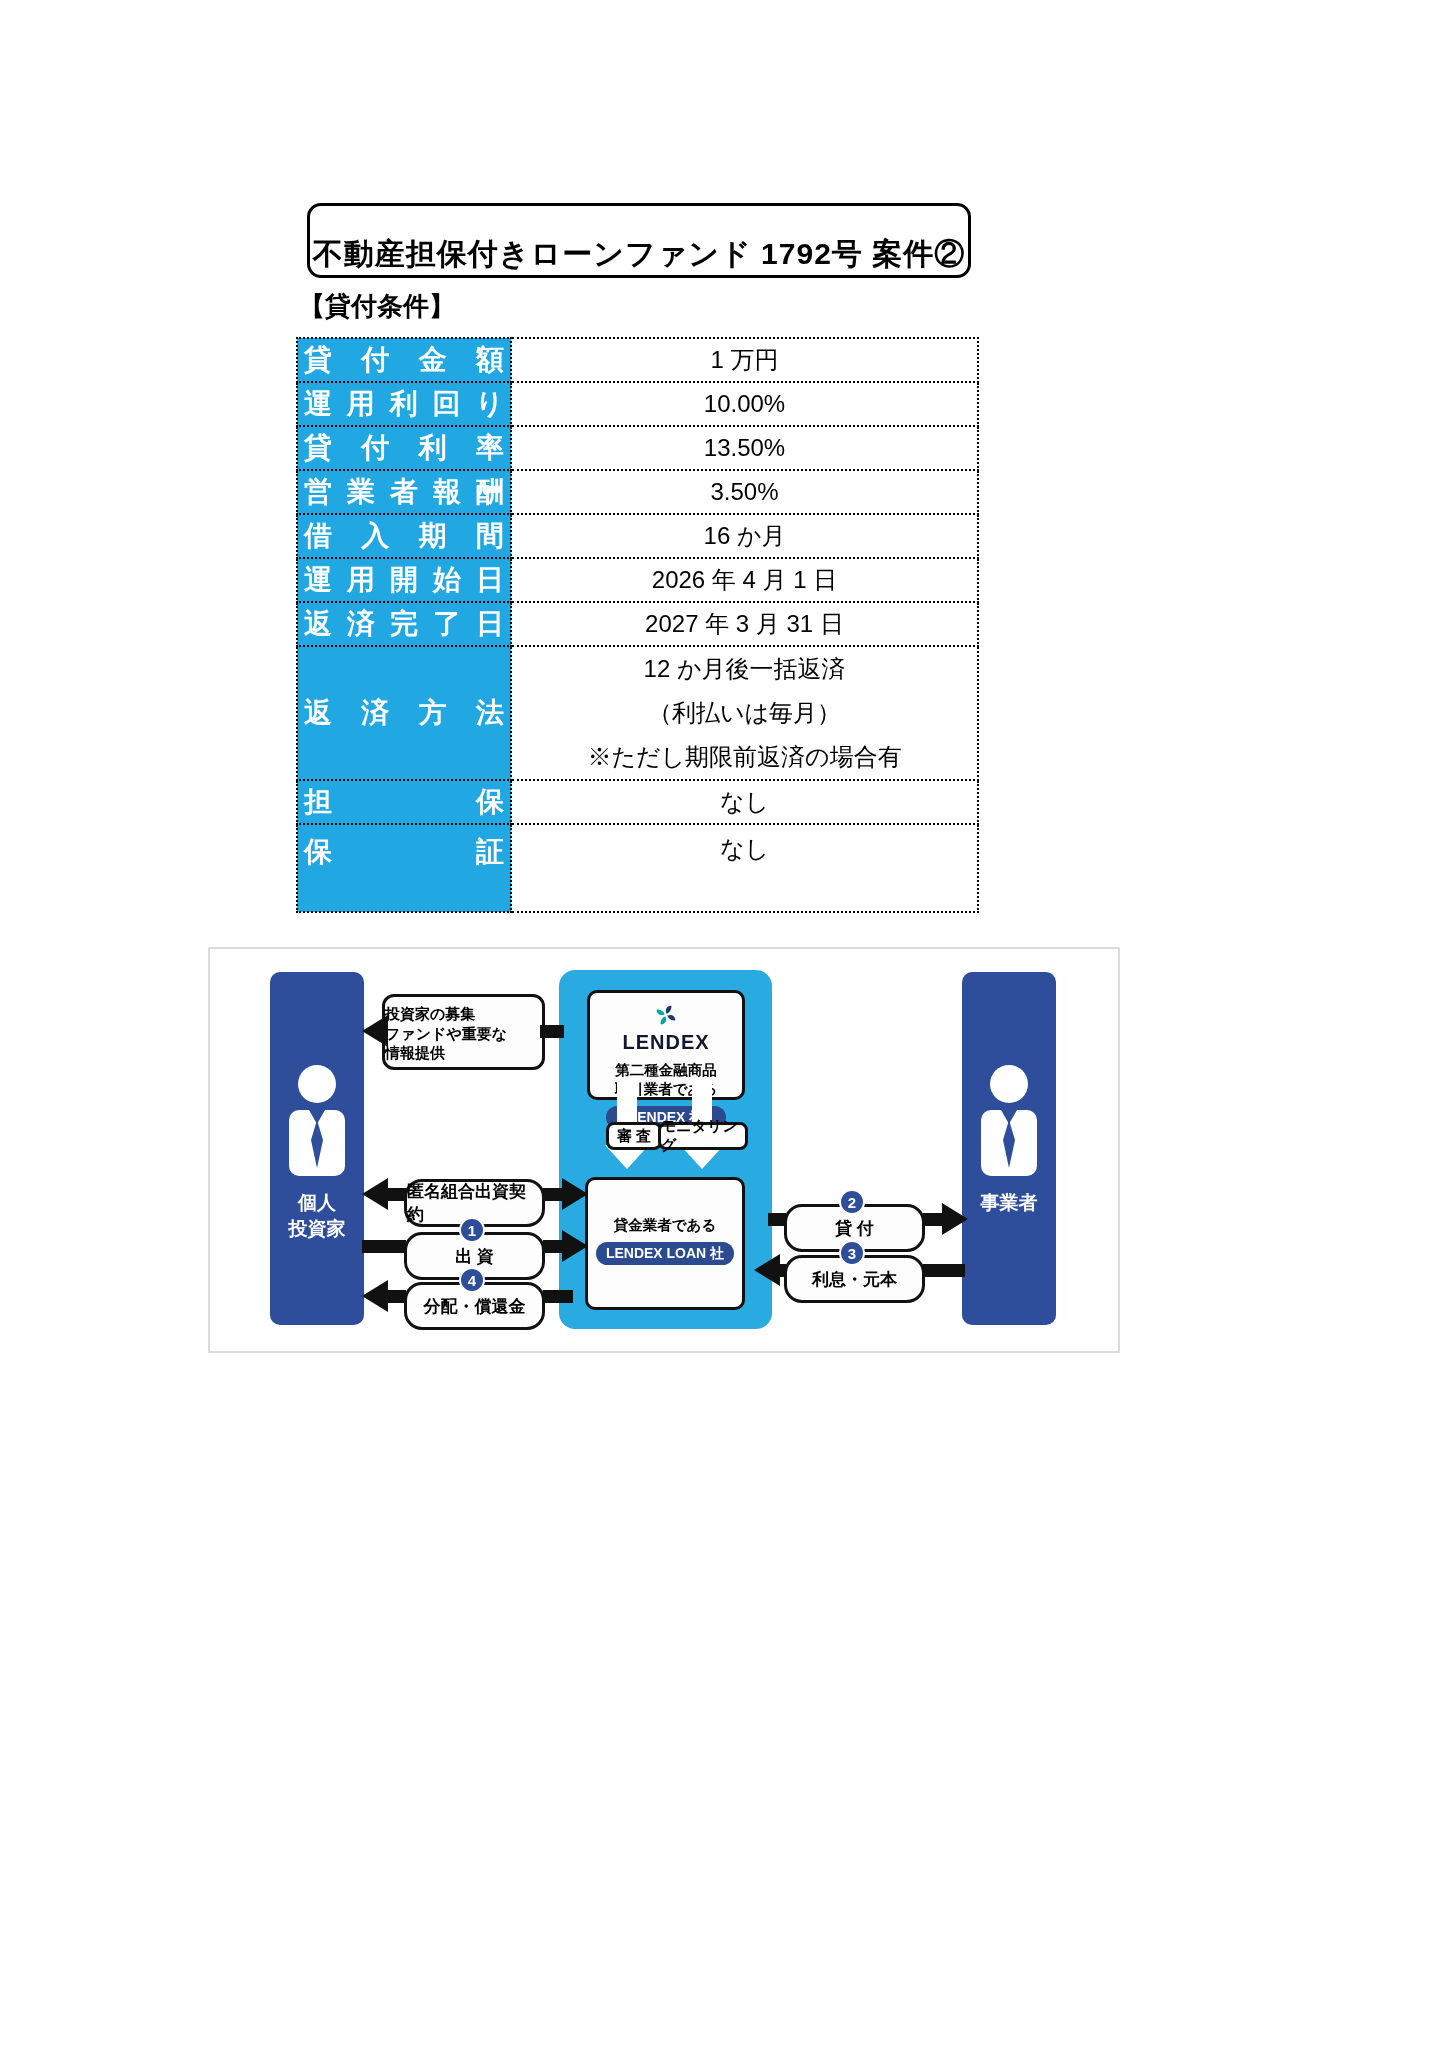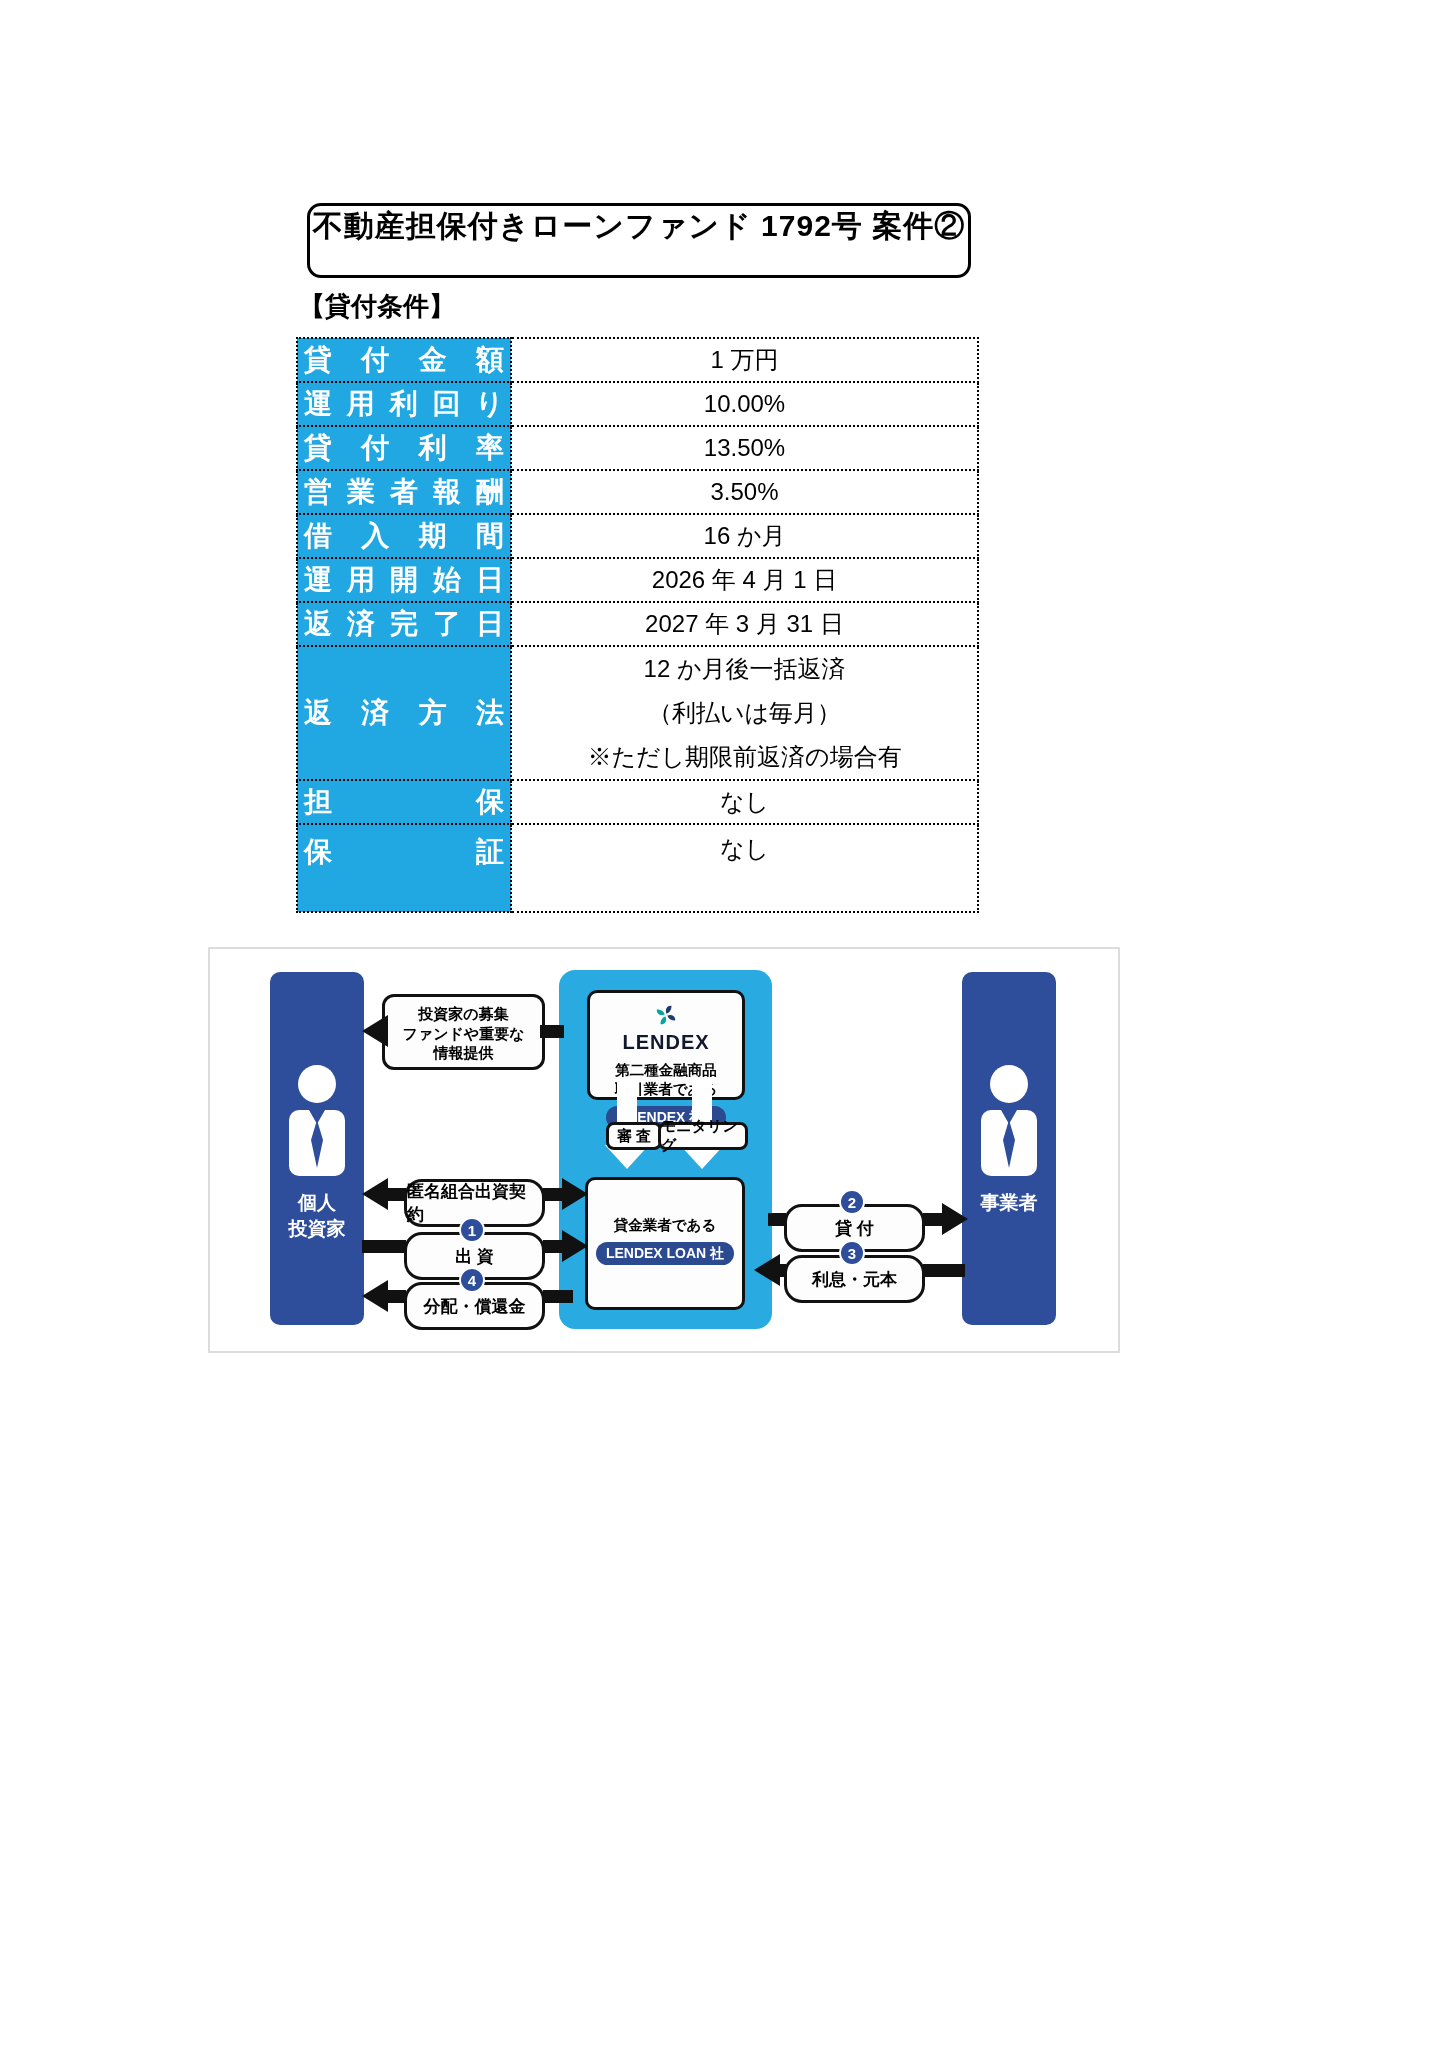--- a/index.html
+++ b/index.html
@@ -1,21 +1,21 @@
 <!DOCTYPE html>
 <html><head>
 <meta charset="utf-8">
 <style>
   * { margin:0; padding:0; box-sizing:border-box; }
   body { background:#fff; font-family:"Liberation Sans", sans-serif; }
   .page { position:relative; width:1449px; height:2048px; background:#fff; overflow:hidden; color:#000; }
 
   
   .title-box { position:absolute; left:307px; top:203px; width:664px; height:75px;
-    border:3px solid #000; border-radius:14px; display:flex; align-items:flex-start; justify-content:center; }
+    border:3px solid #000; border-radius:14px; display:flex; align-items:flex-end; justify-content:center; }
   .title-box span { font-size:30px; font-weight:bold; letter-spacing:1px; }
 
   .section-heading { position:absolute; left:299px; top:289px; font-size:26px; font-weight:bold; }
 
   
   .loan-table { position:absolute; left:296px; top:337px; width:681px; border-collapse:collapse; table-layout:fixed; }
   .loan-table th { width:214px; background:#21a7e1; color:#fff; font-weight:bold; font-size:28px;
     text-align:justify; text-align-last:justify; padding:0 6px; border:2px dotted #000; vertical-align:middle; }
   .loan-table td { width:467px; text-align:center; font-size:24px; border:2px dotted #000; vertical-align:middle; }
   .loan-table tr { height:44px; }
@@ -35,21 +35,21 @@
   .actor-label { position:absolute; top:218px; width:100%; text-align:center; color:#fff;
     font-weight:bold; font-size:19px; line-height:1.35; }
 
   .center-panel { position:absolute; left:349px; top:21px; width:213px; height:359px;
     background:#29abe2; border-radius:16px; }
 
   .white-box { position:absolute; background:#fdfdfd; border:3px solid #111; border-radius:10px; }
   .lendex-box { left:377px; top:41px; width:158px; height:110px; }
   .loanco-box { left:375px; top:228px; width:160px; height:133px; padding-top:36px; }
   .info-box   { left:172px; top:45px;  width:163px; height:76px; border-radius:12px; padding-top:7px; }
-  .info-box div { text-align:center; font-size:15px; font-weight:bold; line-height:1.3; }
+  .info-box div { text-align:left; font-size:15px; font-weight:bold; line-height:1.3; }
 
   .logo-row { margin-top:11px; display:flex; align-items:center; justify-content:center; gap:5px;flex-direction:column; }
   .logo-text { font-size:20px; font-weight:bold; color:#12182e; letter-spacing:1px; }
   .box-desc { margin-top:7px; text-align:center; font-size:14.5px; font-weight:bold; line-height:1.32; }
   .navy-pill { margin:7px auto 0; width:120px; height:23px; background:#2b4a90; border-radius:12px;
     color:#fff; font-weight:bold; font-size:14px; display:flex; align-items:center; justify-content:center; }
   .loanco-box .navy-pill { width:138px; }
 
   .check-label { position:absolute; background:#fdfdfd; border:3px solid #111; border-radius:8px;
     display:flex; align-items:center; justify-content:center; font-weight:bold; font-size:15px; z-index:3; }

